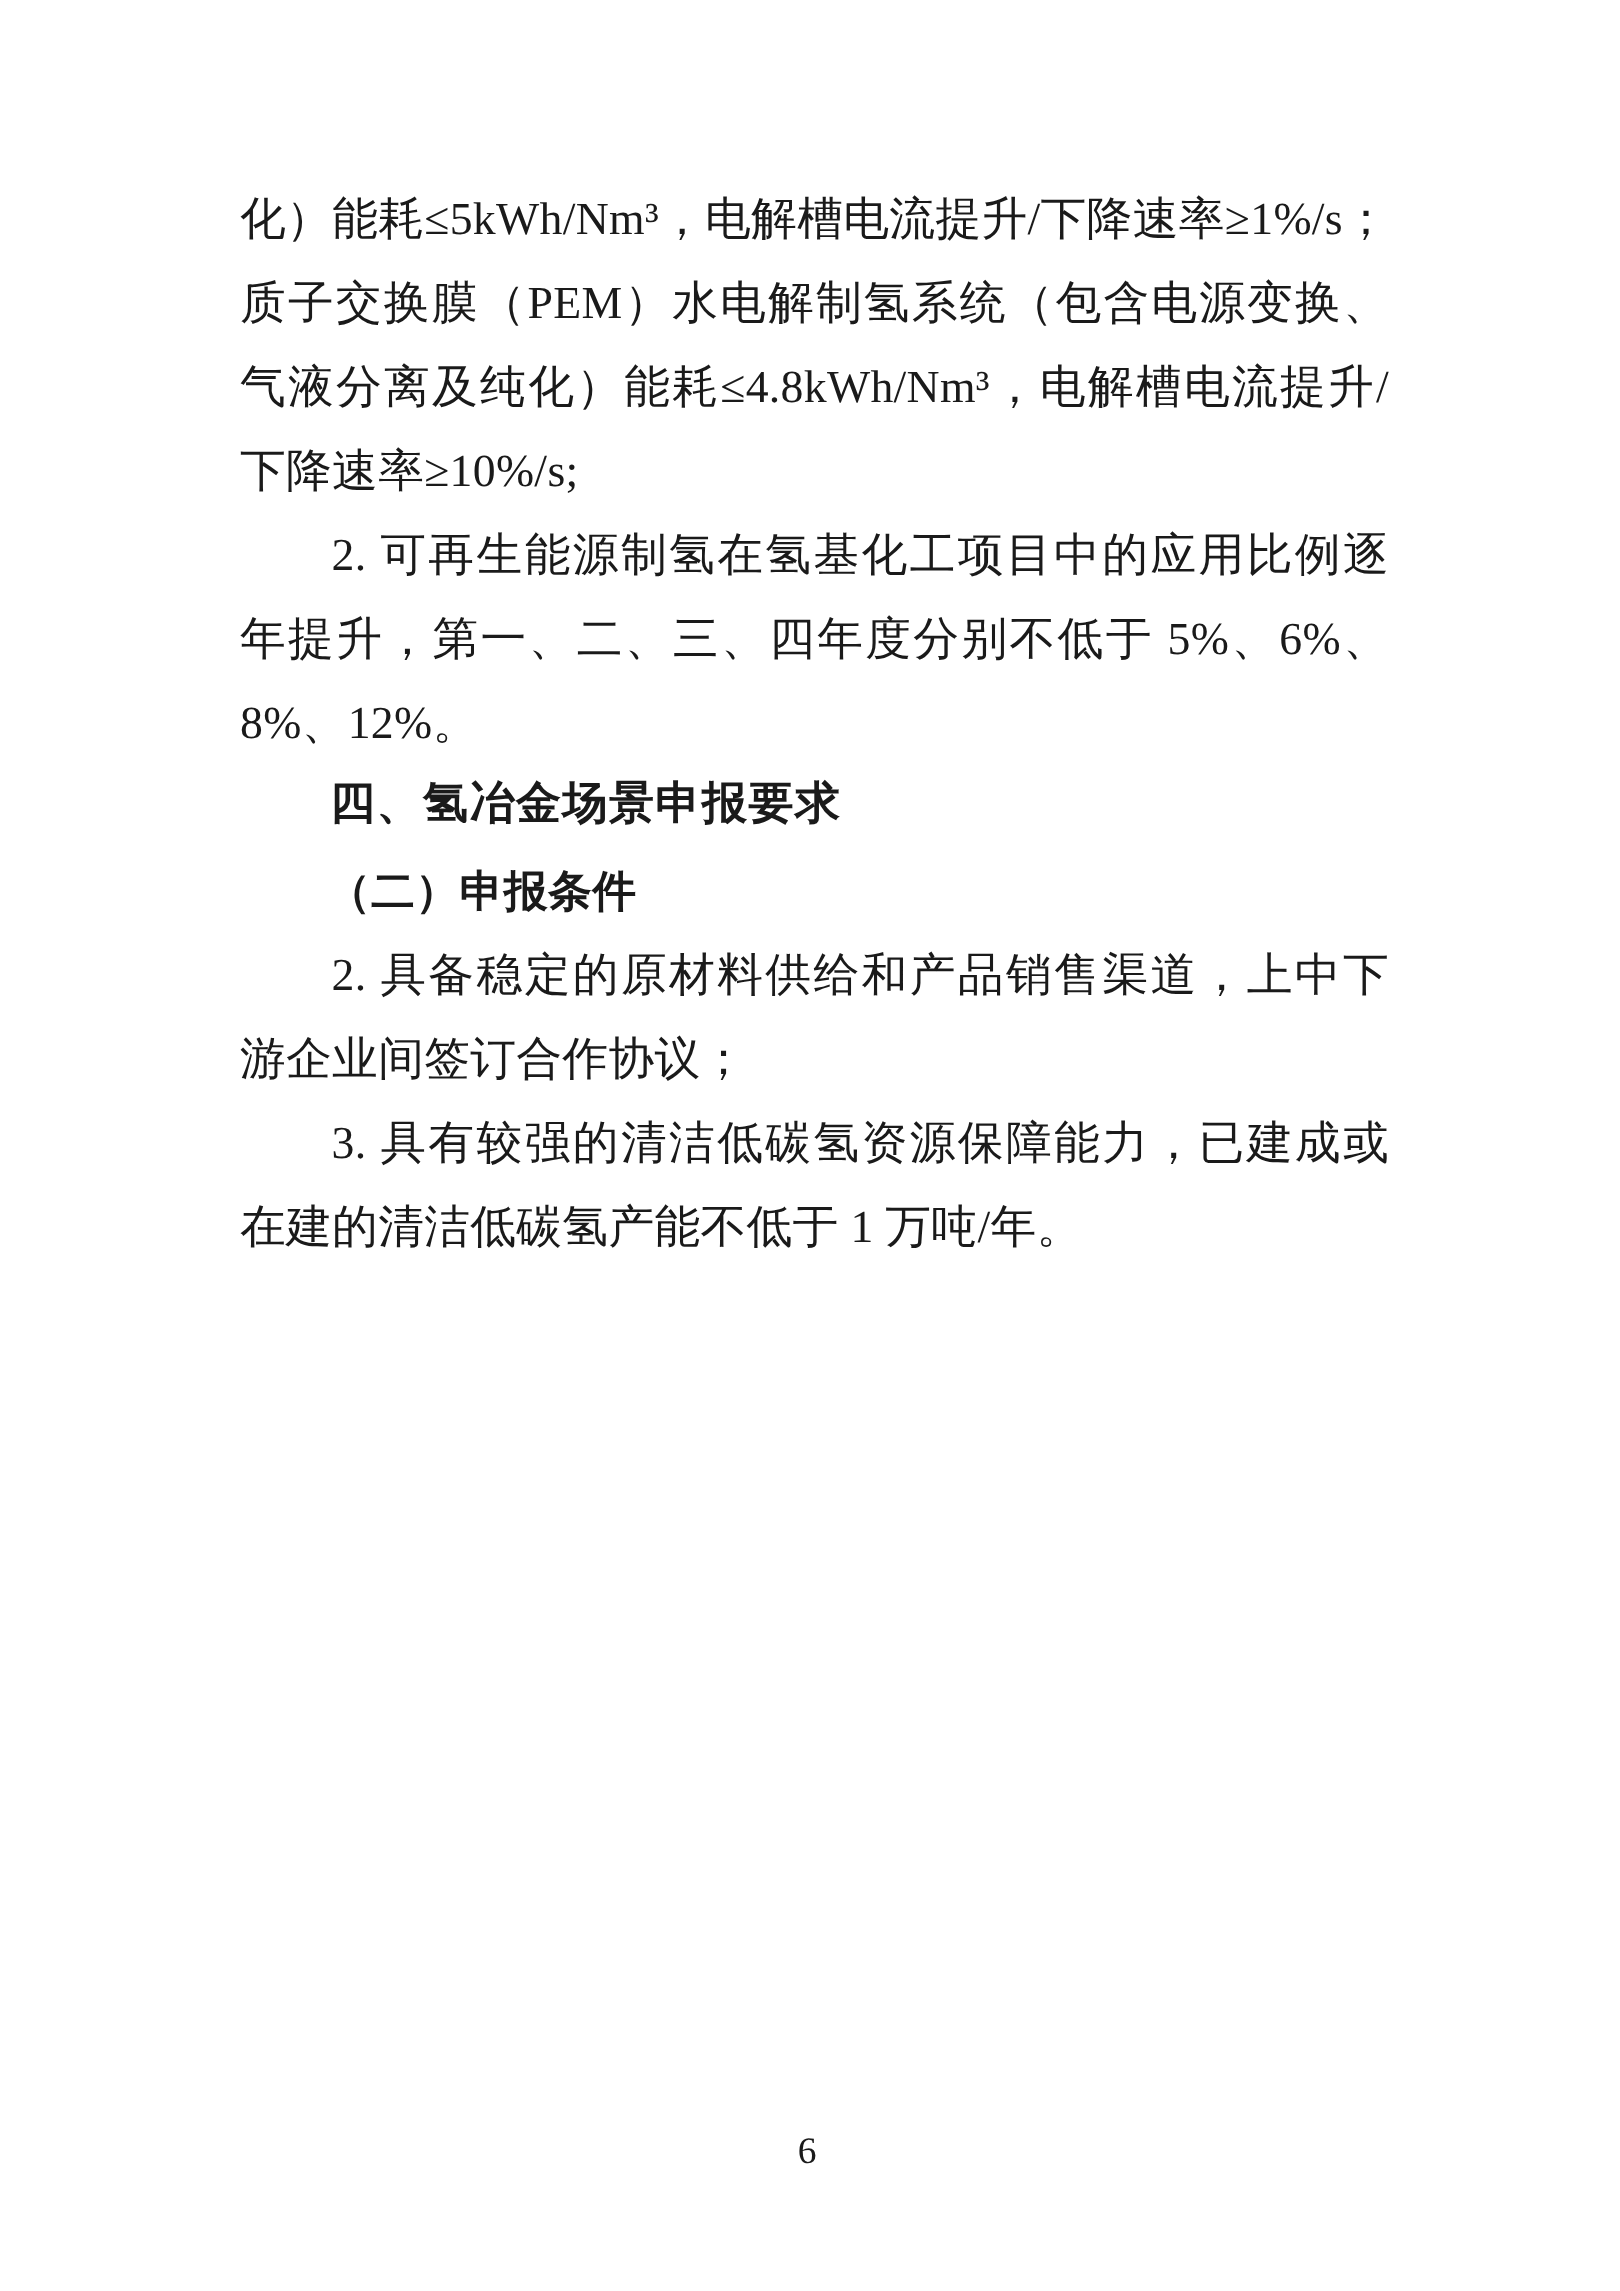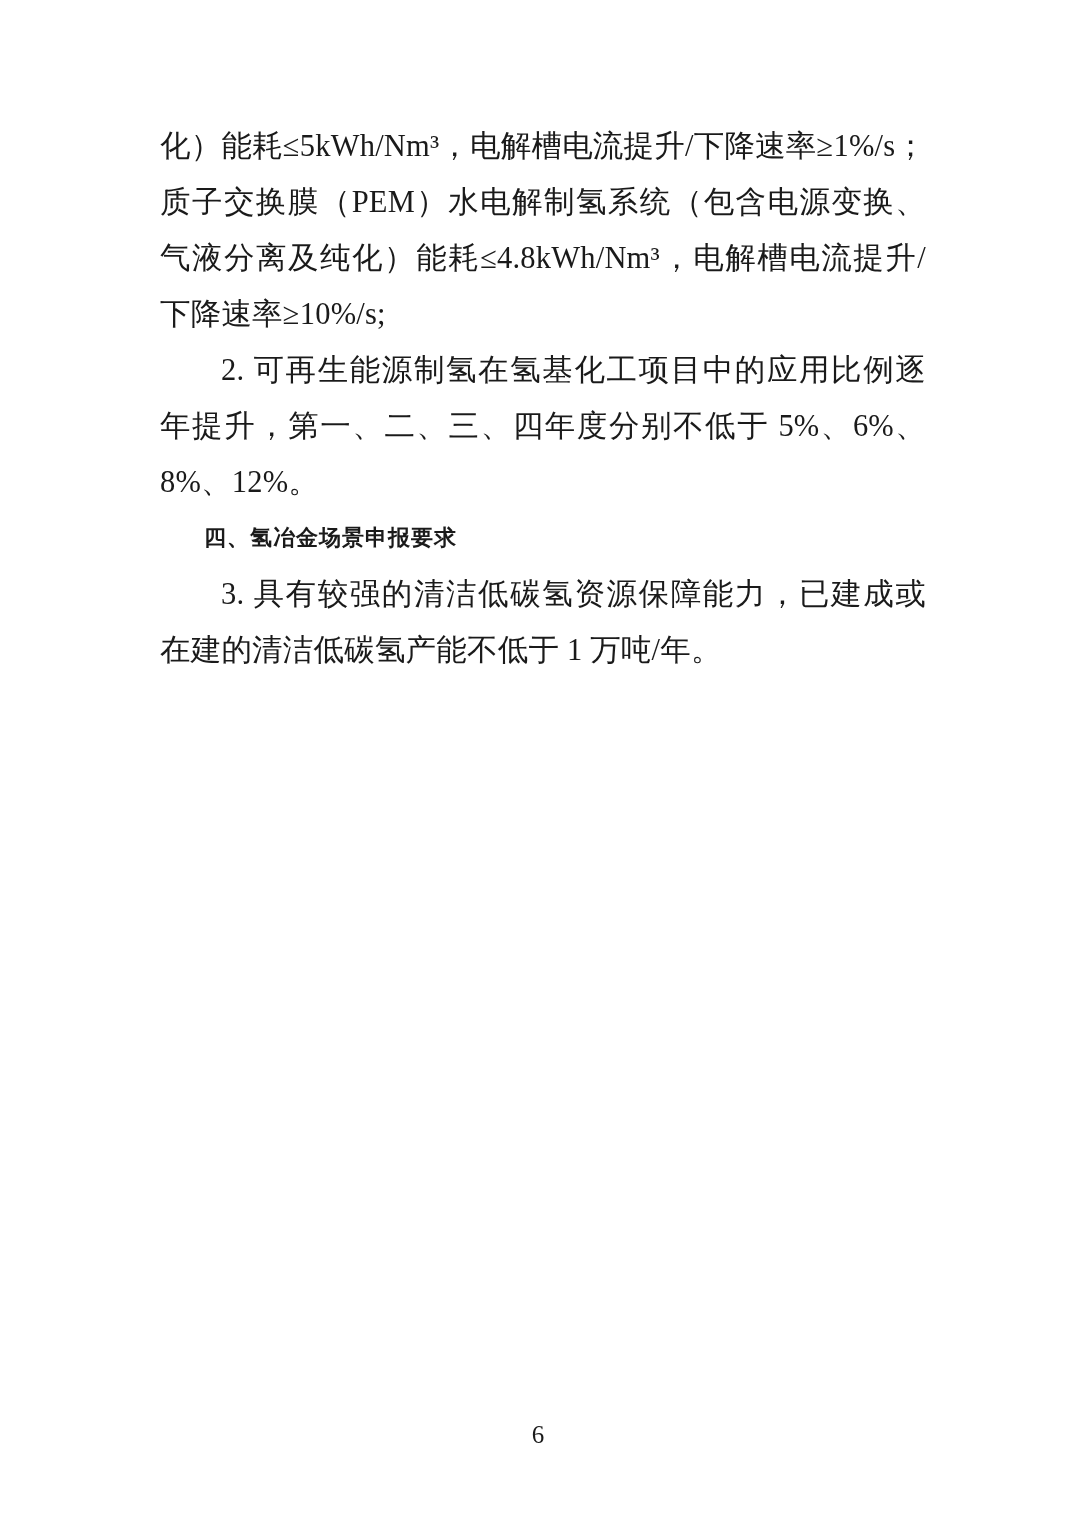--- a/index.html
+++ b/index.html
@@ -31,23 +31,23 @@
   p {
     margin: 0;
   }
   .para {
     text-indent: 2em;
   }
   .cont {
     text-indent: 0;
   }
   .heading {
-    font-family: Liberation Serif, serif;
+    font-family: Liberation Mono, monospace;
     font-weight: bold;
-    font-size: 22px;
+    font-size: 30px;
     letter-spacing: 1px;
     text-indent: 2em;
   }
   .subheading {
     font-family: "DejaVu Sans", "Liberation Sans", sans-serif;
     font-weight: bold;
     font-size: 29px;
     letter-spacing: 0.5px;
     text-indent: 2em;
   }
@@ -69,22 +69,24 @@
   <div class="doc-body">
 
     <p class="para cont">化）能耗≤5kWh/Nm³，电解槽电流提升/下降速率≥1%/s；质子交换膜（PEM）水电解制氢系统（包含电源变换、气液分离及纯化）能耗≤4.8kWh/Nm³，电解槽电流提升/下降速率≥10%/s;</p>
 
     <p class="para">2. 可再生能源制氢在氢基化工项目中的应用比例逐年提升，第一、二、三、四年度分别不低于 5%、6%、8%、12%。</p>
 
     <p class="heading">四、氢冶金场景申报要求</p>
 
 
 
+    <p class="subheading">（二）申报条件</p>
 
 
+    <p class="para">2. 具备稳定的原材料供给和产品销售渠道，上中下游企业间签订合作协议；</p>
 
     <p class="para">3. 具有较强的清洁低碳氢资源保障能力，已建成或在建的清洁低碳氢产能不低于 1 万吨/年。</p>
 
 
   </div>
 
   <div class="page-number">6</div>
 </div>
 
 </body></html>

